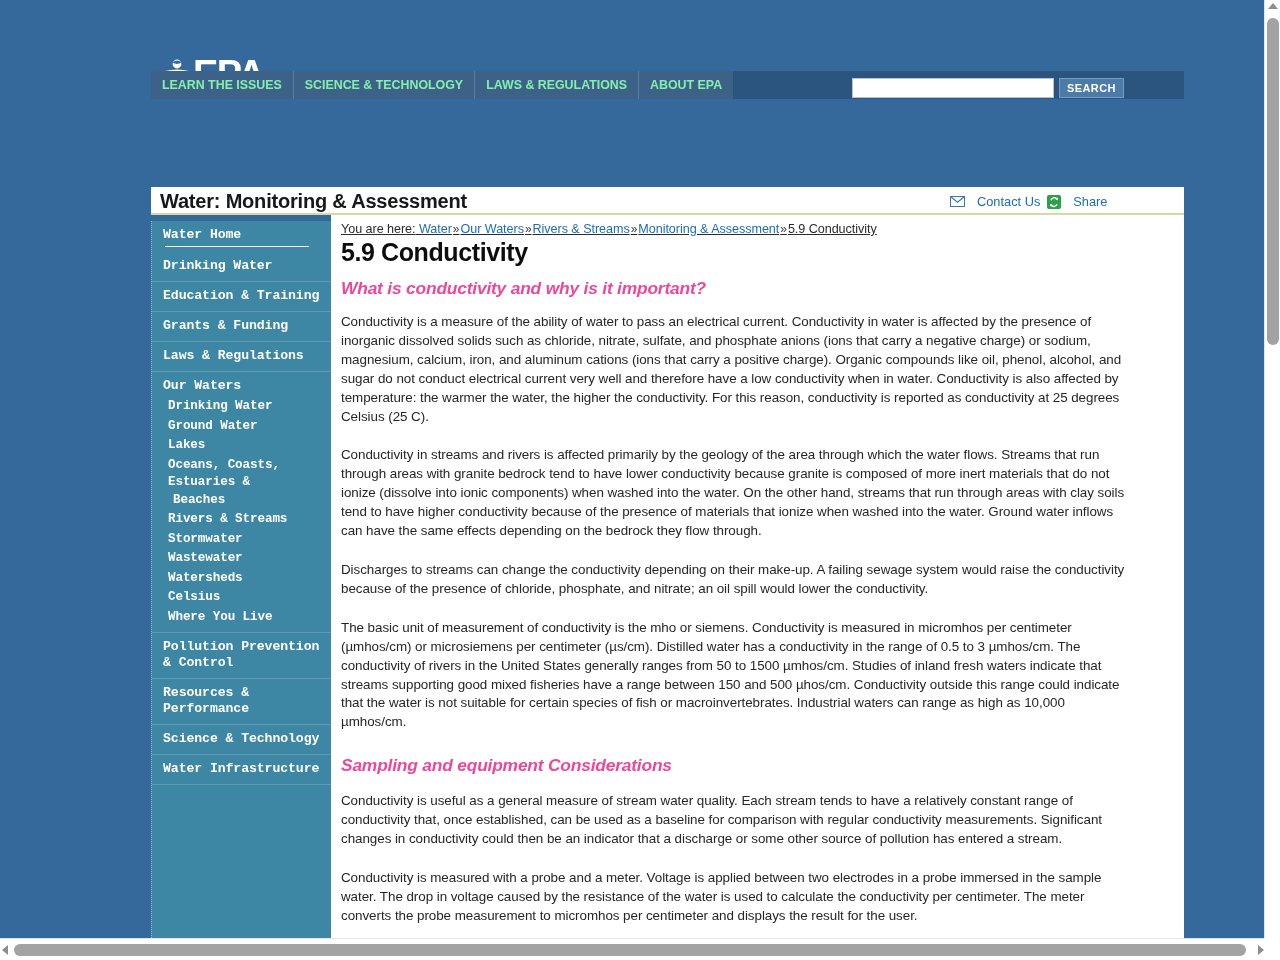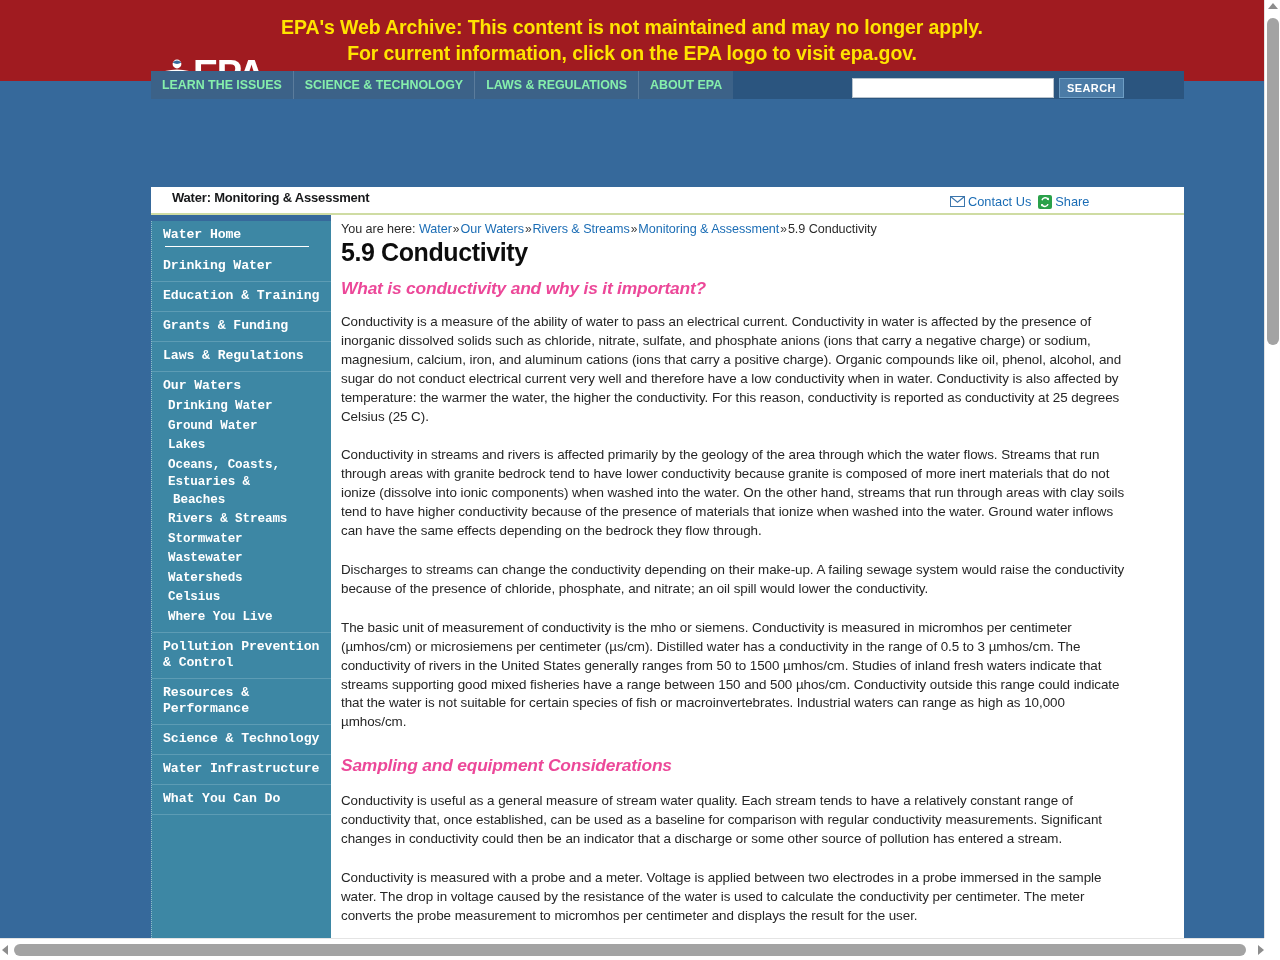--- a/index.html
+++ b/index.html
@@ -140,41 +140,41 @@
   .title-strip {
     position: absolute;
     top: 187px;
     left: 151px;
     width: 1033px;
     height: 28px;
     background: #ffffff;
     border-bottom: 2px solid #cfdca3;
   }
   .title-strip .site-title {
-    font-size: 13px;
+    font-size: 20px;
     font-weight: bold;
     color: #17181a;
-    padding: 3px 0 0 21px;
+    padding: 3px 0 0 9px;
     letter-spacing: -0.2px;
   }
 
   
   .utility-links {
     position: absolute;
     top: 194px;
     left: 950px;
     display: flex;
     align-items: center;
     gap: 7px;
     font-size: 12.8px;
   }
   .util-link {
     display: flex;
     align-items: center;
-    gap: 3px;
+    gap: 12px;
     color: #1b6db5;
     cursor: pointer;
   }
   .env-icon { width: 15px; height: 11px; display: block; }
   .share-icon { width: 14px; height: 14px; display: block; }
 
   
   .sidebar {
     position: absolute;
     top: 221px;
@@ -228,20 +228,21 @@
     padding: 0;
   }
   .content-inner { padding: 7px 54px 0 10px; }
 
   .breadcrumb {
     font-size: 12.6px;
     color: #2b2b2b;
     margin-bottom: 1px;
     white-space: nowrap;
     letter-spacing: -0.05px;
+    text-decoration: underline;
   }
   .breadcrumb .crumb-label { color: #2b2b2b; }
   .breadcrumb a {
     color: #1b6db5;
     text-decoration: none;
     cursor: pointer;
   }
   .breadcrumb .sep {
     color: #3b3b3b;
     font-size: 12px;
@@ -336,24 +337,20 @@
     right: 0; bottom: 0;
     width: 16px; height: 22px;
     background: #ffffff;
   }
 </style>
 </head>
 <body>
 
 <div id="viewport">
 
-  <div class="archive-banner">
-    <div>EPA's Web Archive: This content is not maintained and may no longer apply.</div>
-    <div>For current information, click on the EPA logo to visit epa.gov.</div>
-  </div>
 
   <div class="page-body"></div>
 
   <div class="masthead">
     <div class="epa-logo-wrap">
       <span>
         <svg class="epa-seal" viewBox="0 0 28 34" xmlns="http://www.w3.org/2000/svg">
           <circle cx="14" cy="7" r="4.4" fill="#ffffff"></circle>
           <path d="M9.6 5.6 Q14 1.6 18.4 5.6 Q14 8.4 9.6 5.6 Z" fill="#36699b"></path>
           <path d="M2 14 Q14 11 26 14 Q26 26 14 32 Q2 26 2 14 Z" fill="#ffffff"></path>
@@ -429,21 +426,20 @@
       <div class="sb-subitem">Wastewater</div>
       <div class="sb-subitem">Watersheds</div>
       <div class="sb-subitem">Celsius</div>
       <div class="sb-subitem">Where You Live</div>
     </div>
 
     <div class="sb-item">Pollution Prevention &amp; Control</div>
     <div class="sb-item">Resources &amp; Performance</div>
     <div class="sb-item">Science &amp; Technology</div>
     <div class="sb-item">Water Infrastructure</div>
-    <div class="sb-item">What You Can Do</div>
   </div>
 
   <div class="content">
     <div class="content-inner">
 
       <div class="breadcrumb">
         <span class="crumb-label">You are here:</span>
         <a>Water</a><span class="sep">»</span><a>Our Waters</a><span class="sep">»</span><a>Rivers &amp; Streams</a><span class="sep">»</span><a>Monitoring &amp; Assessment</a><span class="sep">»</span><span class="current">5.9 Conductivity</span>
       </div>
 

